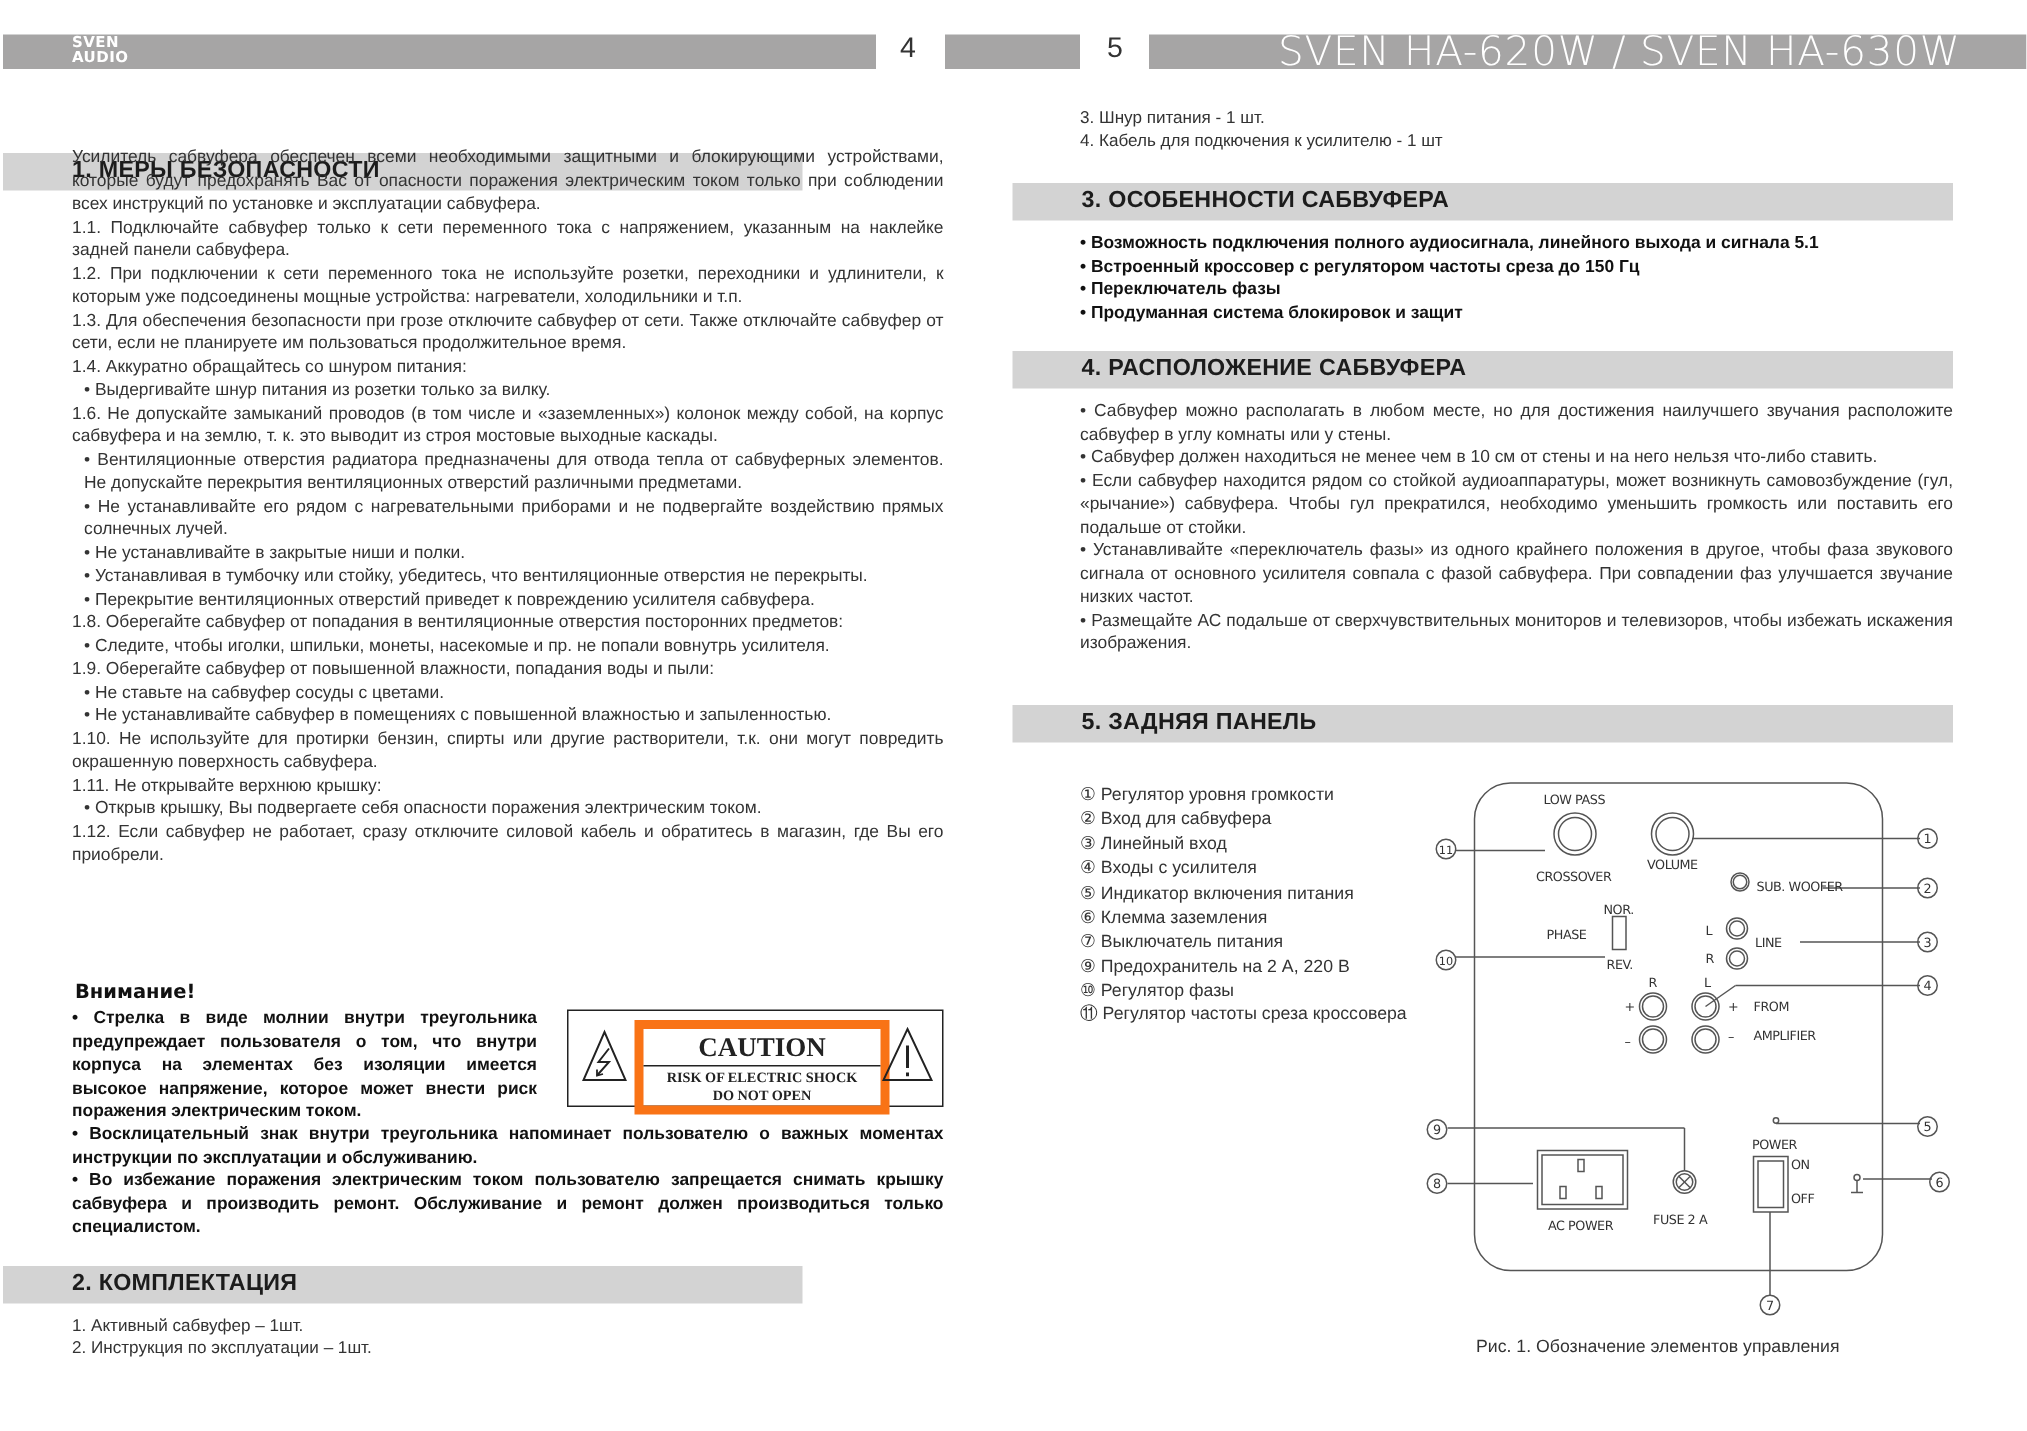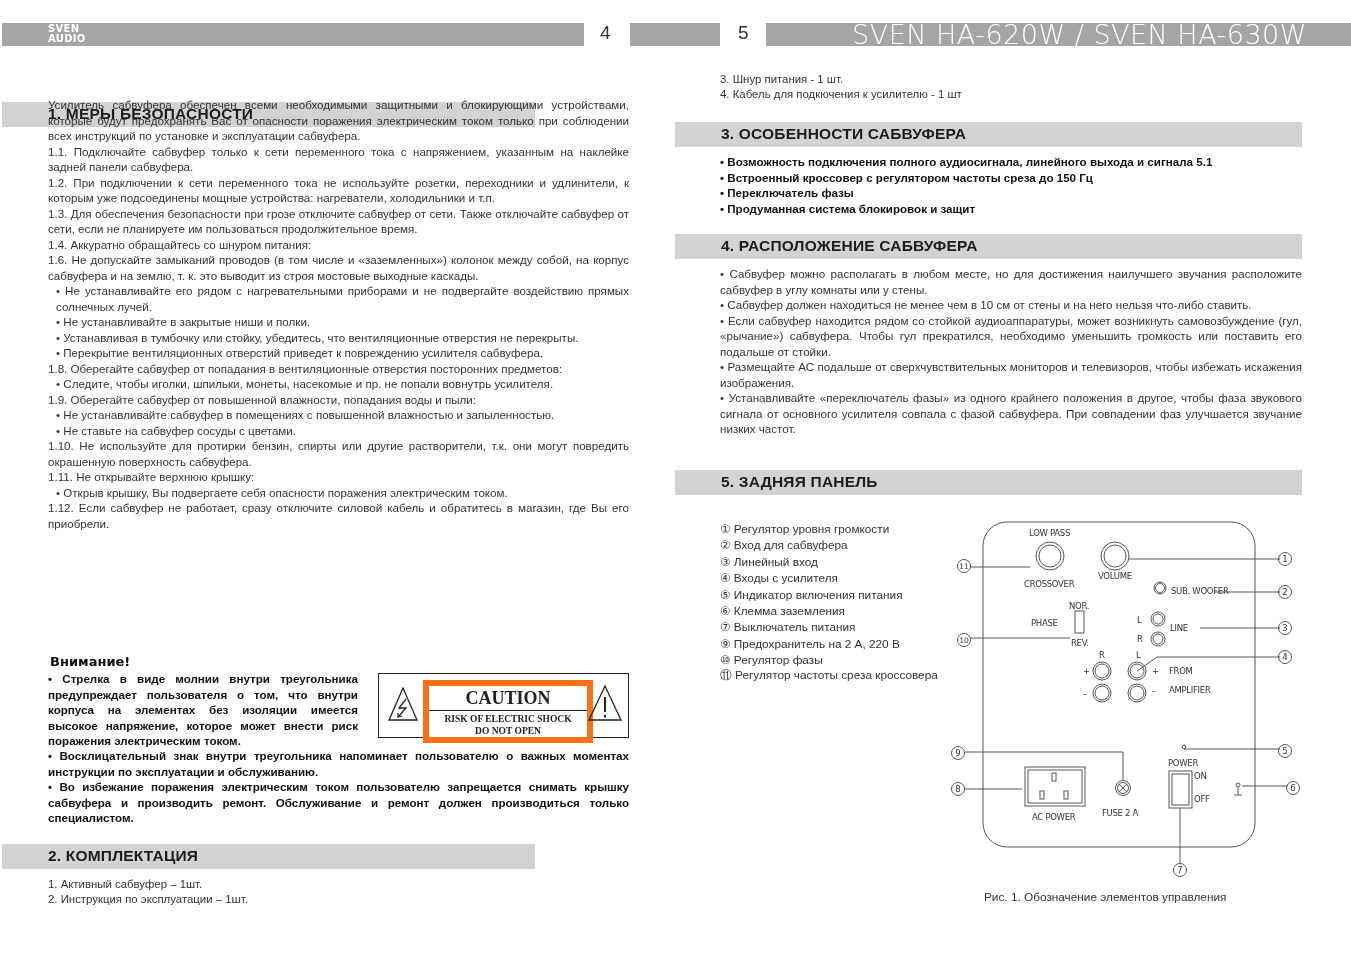--- a/index.html
+++ b/index.html
@@ -43,30 +43,32 @@
 
 <div class="sect" style="left:2px;top:66px;width:533px;margin-top:36px;">
   <span>1. МЕРЫ БЕЗОПАСНОСТИ</span>
 </div>
 <div class="txt" id="s1" style="left:48px;top:97px;width:581px;">
     <p class="">Усилитель сабвуфера обеспечен всеми необходимыми защитными и блокирующими устройствами, которые будут предохранять Вас от опасности поражения электрическим током только при соблюдении всех инструкций по установке и эксплуатации сабвуфера.</p>
     <p class="">1.1. Подключайте сабвуфер только к сети переменного тока с напряжением, указанным на наклейке задней панели сабвуфера.</p>
     <p class="">1.2. При подключении к сети переменного тока не используйте розетки, переходники и удлинители, к которым уже подсоединены мощные устройства: нагреватели, холодильники и т.п.</p>
     <p class="">1.3. Для обеспечения безопасности при грозе отключите сабвуфер от сети. Также отключайте сабвуфер от сети, если  не планируете им  пользоваться продолжительное время.</p>
     <p class="">1.4. Аккуратно обращайтесь со шнуром питания:</p>
+    <p class="b">• Выдергивайте шнур питания из розетки только за вилку.</p>
     <p class="">1.6. Не допускайте замыканий  проводов (в том числе и «заземленных») колонок между собой, на корпус сабвуфера и на землю, т. к. это выводит из строя мостовые выходные каскады.</p>
+    <p class="b">• Вентиляционные отверстия  радиатора предназначены для отвода тепла от сабвуферных элементов. Не допускайте перекрытия вентиляционных отверстий различными предметами.</p>
     <p class="b">• Не устанавливайте его рядом с нагревательными приборами и не подвергайте воздействию прямых солнечных лучей.</p>
     <p class="b">• Не устанавливайте в закрытые ниши и полки.</p>
     <p class="b">• Устанавливая в тумбочку или стойку, убедитесь, что вентиляционные отверстия не перекрыты.</p>
     <p class="b">• Перекрытие вентиляционных отверстий приведет к повреждению усилителя сабвуфера.</p>
     <p class="">1.8. Оберегайте сабвуфер от попадания в вентиляционные отверстия посторонних предметов:</p>
     <p class="b">• Следите, чтобы иголки, шпильки, монеты, насекомые и пр. не попали вовнутрь усилителя.</p>
     <p class="">1.9. Оберегайте сабвуфер от повышенной влажности, попадания воды и пыли:</p>
+    <p class="b">• Не ставьте на сабвуфер сосуды с цветами.</p>
     <p class="b">• Не устанавливайте сабвуфер в помещениях с повышенной влажностью и запыленностью.</p>
-    <p class="b">• Не ставьте на сабвуфер сосуды с цветами.</p>
     <p class="">1.10. Не используйте для протирки бензин, спирты или другие растворители, т.к. они могут повредить окрашенную поверхность сабвуфера.</p>
     <p class="">1.11. Не открывайте верхнюю крышку:</p>
     <p class="b">• Открыв крышку, Вы подвергаете себя опасности поражения электрическим током.</p>
     <p class="">1.12. Если сабвуфер не работает, сразу отключите силовой кабель и обратитесь в магазин, где Вы его приобрели.</p>
   </div>
 
 <div class="txt bold" style="left:50px;top:654px;font-size:13px;font-family:'DejaVu Sans',sans-serif;">Внимание!</div>
 <div class="txt bold" style="left:48px;top:671px;width:310px;">
   <p style="margin:0;text-align:justify;">•  Стрелка в виде молнии внутри треугольника предупреждает пользователя о том, что внутри корпуса на элементах без изоляции имеется высокое напряжение, которое может внести  риск поражения электрическим током.</p>
 </div>
@@ -116,22 +118,22 @@
   <p>• Продуманная система блокировок и защит</p>
 </div>
 
 <div class="sect" style="left:675px;top:234px;width:627px;">
   <span>4. РАСПОЛОЖЕНИЕ САБВУФЕРА</span>
 </div>
 <div class="txt" style="left:720px;top:266px;width:582px;">
   <p>• Сабвуфер можно располагать в любом месте, но для достижения наилучшего звучания расположите сабвуфер в углу комнаты или у стены.</p>
   <p>• Сабвуфер должен находиться не менее чем в 10 см от стены и на него нельзя что-либо ставить.</p>
   <p>• Если сабвуфер находится рядом со стойкой аудиоаппаратуры,  может возникнуть  самовозбуждение (гул, «рычание») сабвуфера. Чтобы гул прекратился, необходимо уменьшить громкость  или поставить его подальше от стойки.</p>
+  <p>• Устанавливайте «переключатель фазы» из одного крайнего положения в другое, чтобы фаза звукового сигнала от основного усилителя совпала с фазой сабвуфера. При совпадении фаз улучшается звучание низких частот.</p>
   <p>• Размещайте АС подальше от сверхчувствительных мониторов и телевизоров, чтобы избежать искажения изображения.</p>
-  <p>• Устанавливайте «переключатель фазы» из одного крайнего положения в другое, чтобы фаза звукового сигнала от основного усилителя совпала с фазой сабвуфера. При совпадении фаз улучшается звучание низких частот.</p>
 </div>
 
 <div class="sect" style="left:675px;top:470px;width:627px;">
   <span>5.  ЗАДНЯЯ ПАНЕЛЬ</span>
 </div>
 <div class="legend">
   <p>① Регулятор уровня громкости</p>
   <p>② Вход для сабвуфера</p>
   <p>③ Линейный вход</p>
   <p>④ Входы с усилителя</p>

